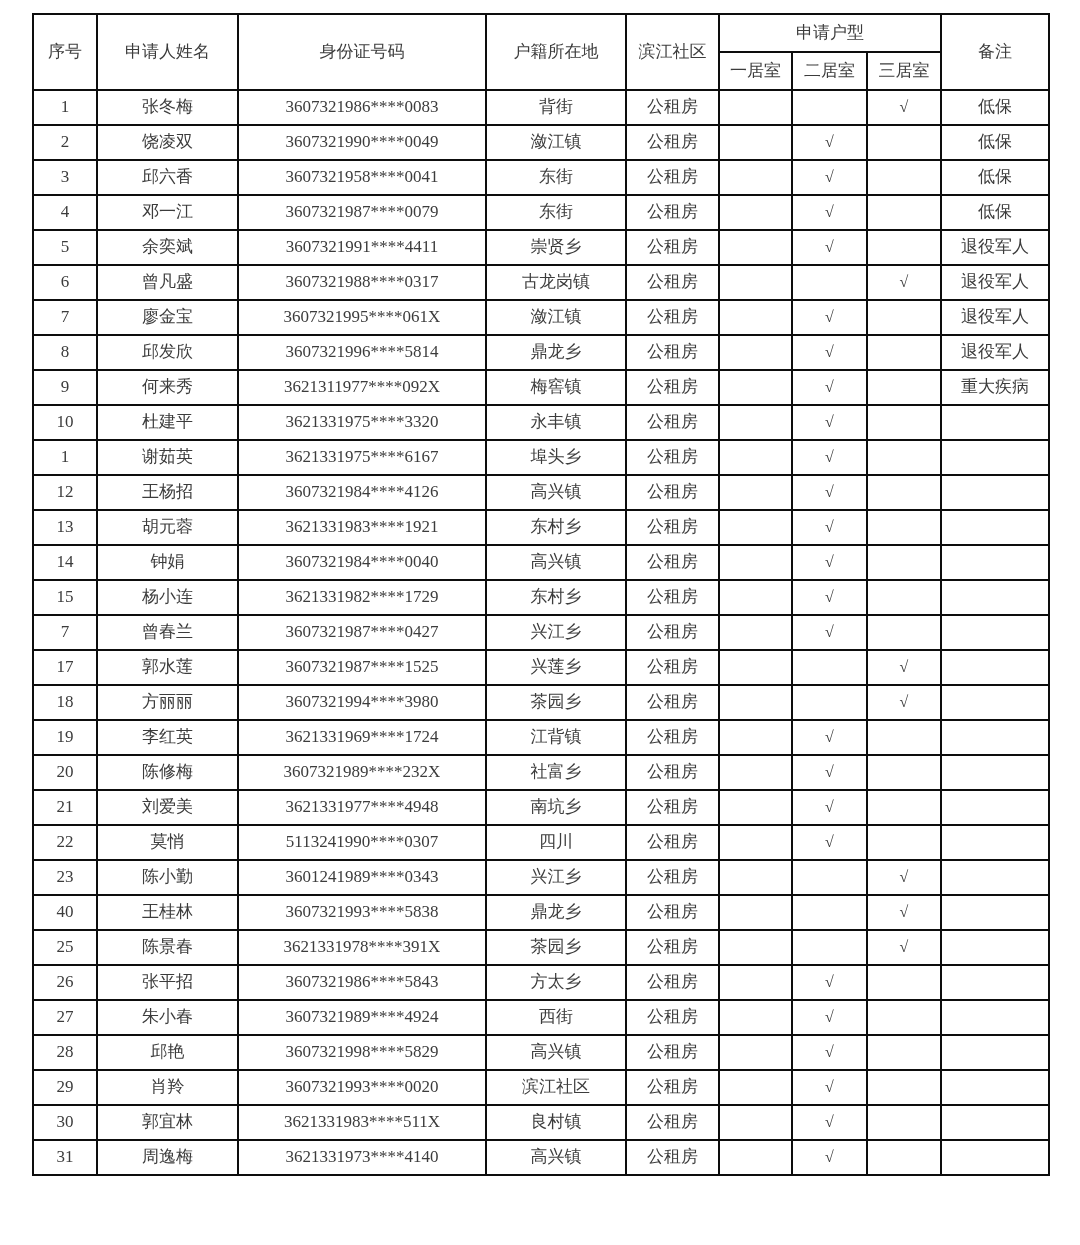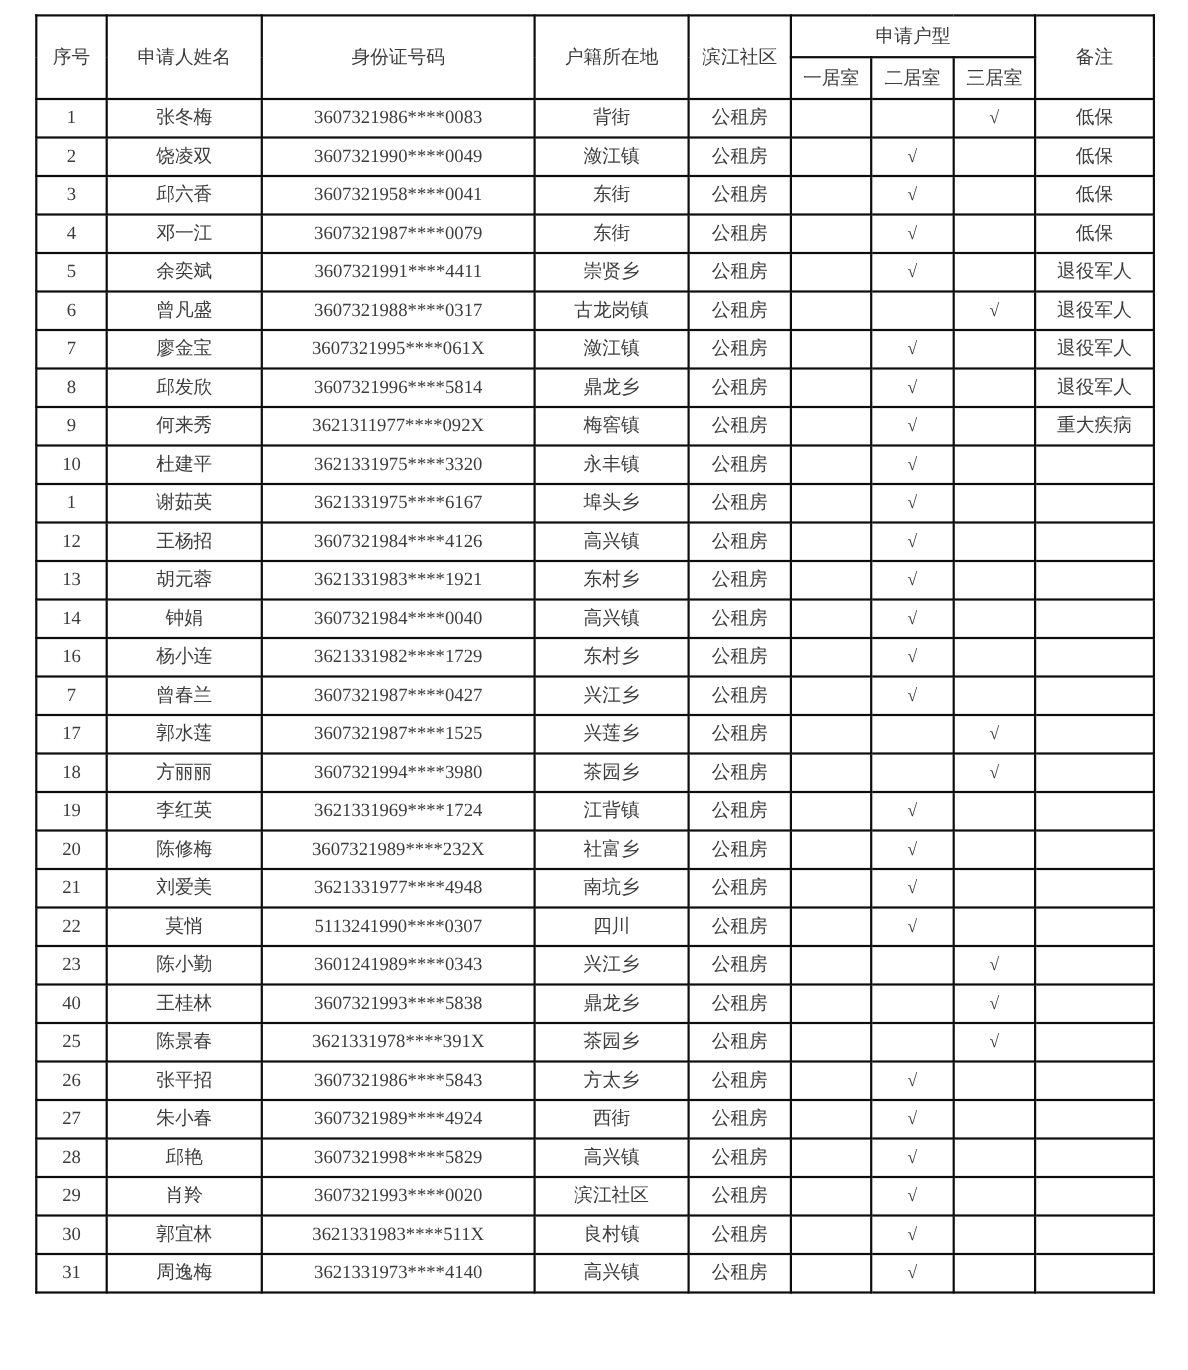--- a/index.html
+++ b/index.html
@@ -239,21 +239,21 @@
           <td>钟娟</td>
           <td>3607321984****0040</td>
           <td>高兴镇</td>
           <td>公租房</td>
           <td class="check-cell"></td>
           <td class="check-cell"><span>√</span></td>
           <td class="check-cell"></td>
           <td></td>
         </tr>
         <tr>
-          <td>16</td>
+          <td>15</td>
           <td>杨小连</td>
           <td>3621331982****1729</td>
           <td>东村乡</td>
           <td>公租房</td>
           <td class="check-cell"></td>
           <td class="check-cell"><span>√</span></td>
           <td class="check-cell"></td>
           <td></td>
         </tr>
         <tr>

